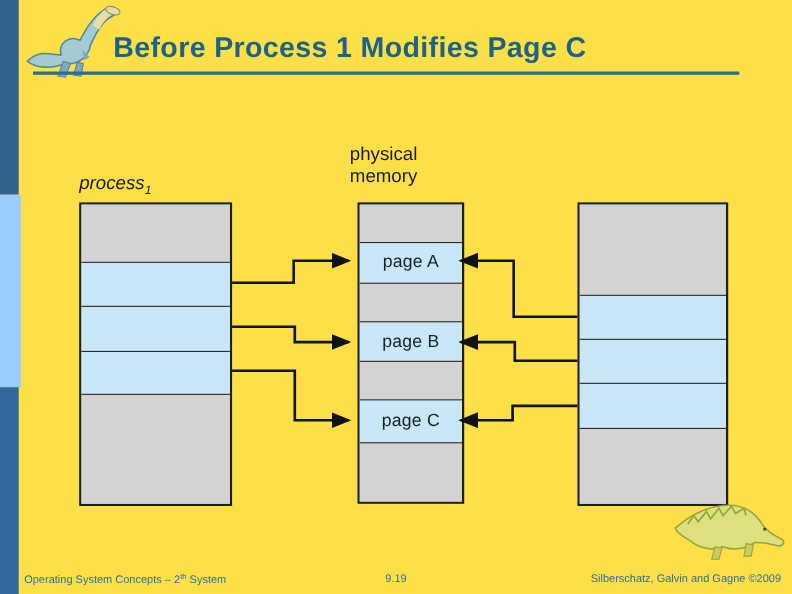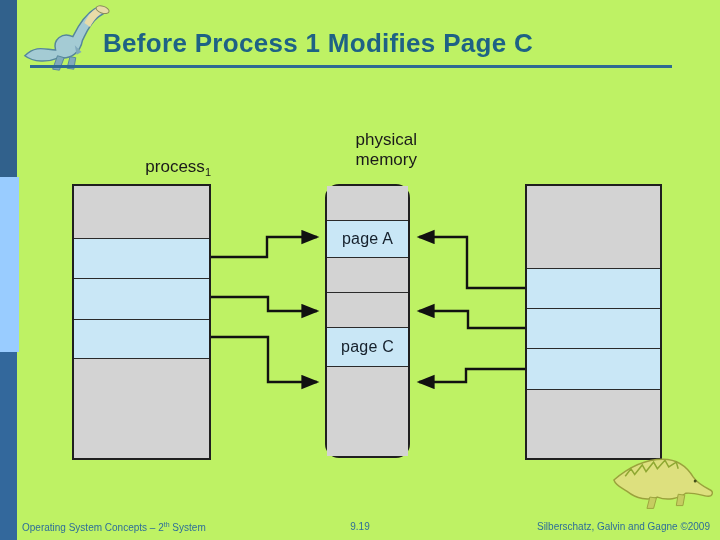--- a/index.html
+++ b/index.html
@@ -1,18 +1,18 @@
 <!DOCTYPE html>
 <html><head>
 <meta charset="utf-8">
 <style>
   html,body{margin:0;padding:0;background:#fff;}
   .slide{
     position:relative;width:720px;height:540px;overflow:hidden;
-    background:#bef264;font-family:"Liberation Sans",sans-serif;
+    background:#fde047;font-family:"Liberation Sans",sans-serif;
   }
   
   .sb{position:absolute;left:0;}
   .sb-top{top:0;width:17px;height:177px;background:#31618C;}
   .sb-mid{top:177px;width:19px;height:175px;background:#99CCFF;}
   .sb-bot{top:352px;width:17px;height:188px;background:#33689C;}
 
   
   .title{
     position:absolute;left:103px;top:28px;margin:0;
@@ -20,33 +20,33 @@
     white-space:nowrap;
   }
   .title-rule{position:absolute;left:30px;top:65px;width:642px;height:3px;background:#2E6A92;}
 
   .dino-tl{position:absolute;left:20px;top:2px;width:98px;height:72px;}
   .dino-br{position:absolute;left:612px;top:450px;width:104px;height:62px;}
 
   
   .figure{position:absolute;left:0;top:0;width:720px;height:540px;pointer-events:none;}
   .col-label{
-    position:absolute;text-align:right;color:#1a1a1a;font-size:17px;line-height:20px;
+    position:absolute;text-align:left;color:#1a1a1a;font-size:17px;line-height:20px;
   }
-  .lbl-p1{left:72px;top:157px;width:139px;}
+  .lbl-p1{left:72px;top:157px;width:139px;font-style:italic;}
   .lbl-pm{left:318px;top:130px;width:99px;}
   .lbl-p2{left:525px;top:157px;width:137px;}
   .col-label sub{font-size:11px;}
 
   .col{
     position:absolute;border:2px solid #1f1f1f;box-sizing:border-box;
     display:flex;flex-direction:column;background:#D3D3D3;
   }
   .col1{left:72px;top:184px;width:139px;height:276px;}
-  .col2{left:325px;top:184px;width:85px;height:274px;border-radius:14px;}
+  .col2{left:325px;top:184px;width:97px;height:274px;}
   .col3{left:525px;top:184px;width:137px;height:276px;}
   .row{box-sizing:border-box;flex:0 0 auto;display:flex;align-items:center;justify-content:center;}
   .row + .row{border-top:1px solid #2a2a2a;}
   .gray{background:#D3D3D3;}
   .blue{background:#C9E7F6;}
   .grow{flex:1 1 auto;}
   .page-label{font-size:16px;color:#15202b;letter-spacing:.2px;}
 
   .arrows{position:absolute;left:0;top:0;width:720px;height:540px;}
 
@@ -90,20 +90,23 @@
       <div class="row blue" style="height:39px"></div>
       <div class="row gray grow"></div>
     </div>
 
     <div class="col col2">
       <div class="row gray" style="height:34px"></div>
       <div class="row blue" style="height:37px">
           <span class="page-label">page A</span>
         </div>
       <div class="row gray" style="height:35px"></div>
+      <div class="row blue" style="height:36px">
+          <span class="page-label">page B</span>
+        </div>
       <div class="row gray" style="height:35px"></div>
       <div class="row blue" style="height:39px">
           <span class="page-label">page C</span>
         </div>
       <div class="row gray grow"></div>
     </div>
 
     <div class="col col3">
       <div class="row gray" style="height:82px"></div>
       <div class="row blue" style="height:40px"></div>

